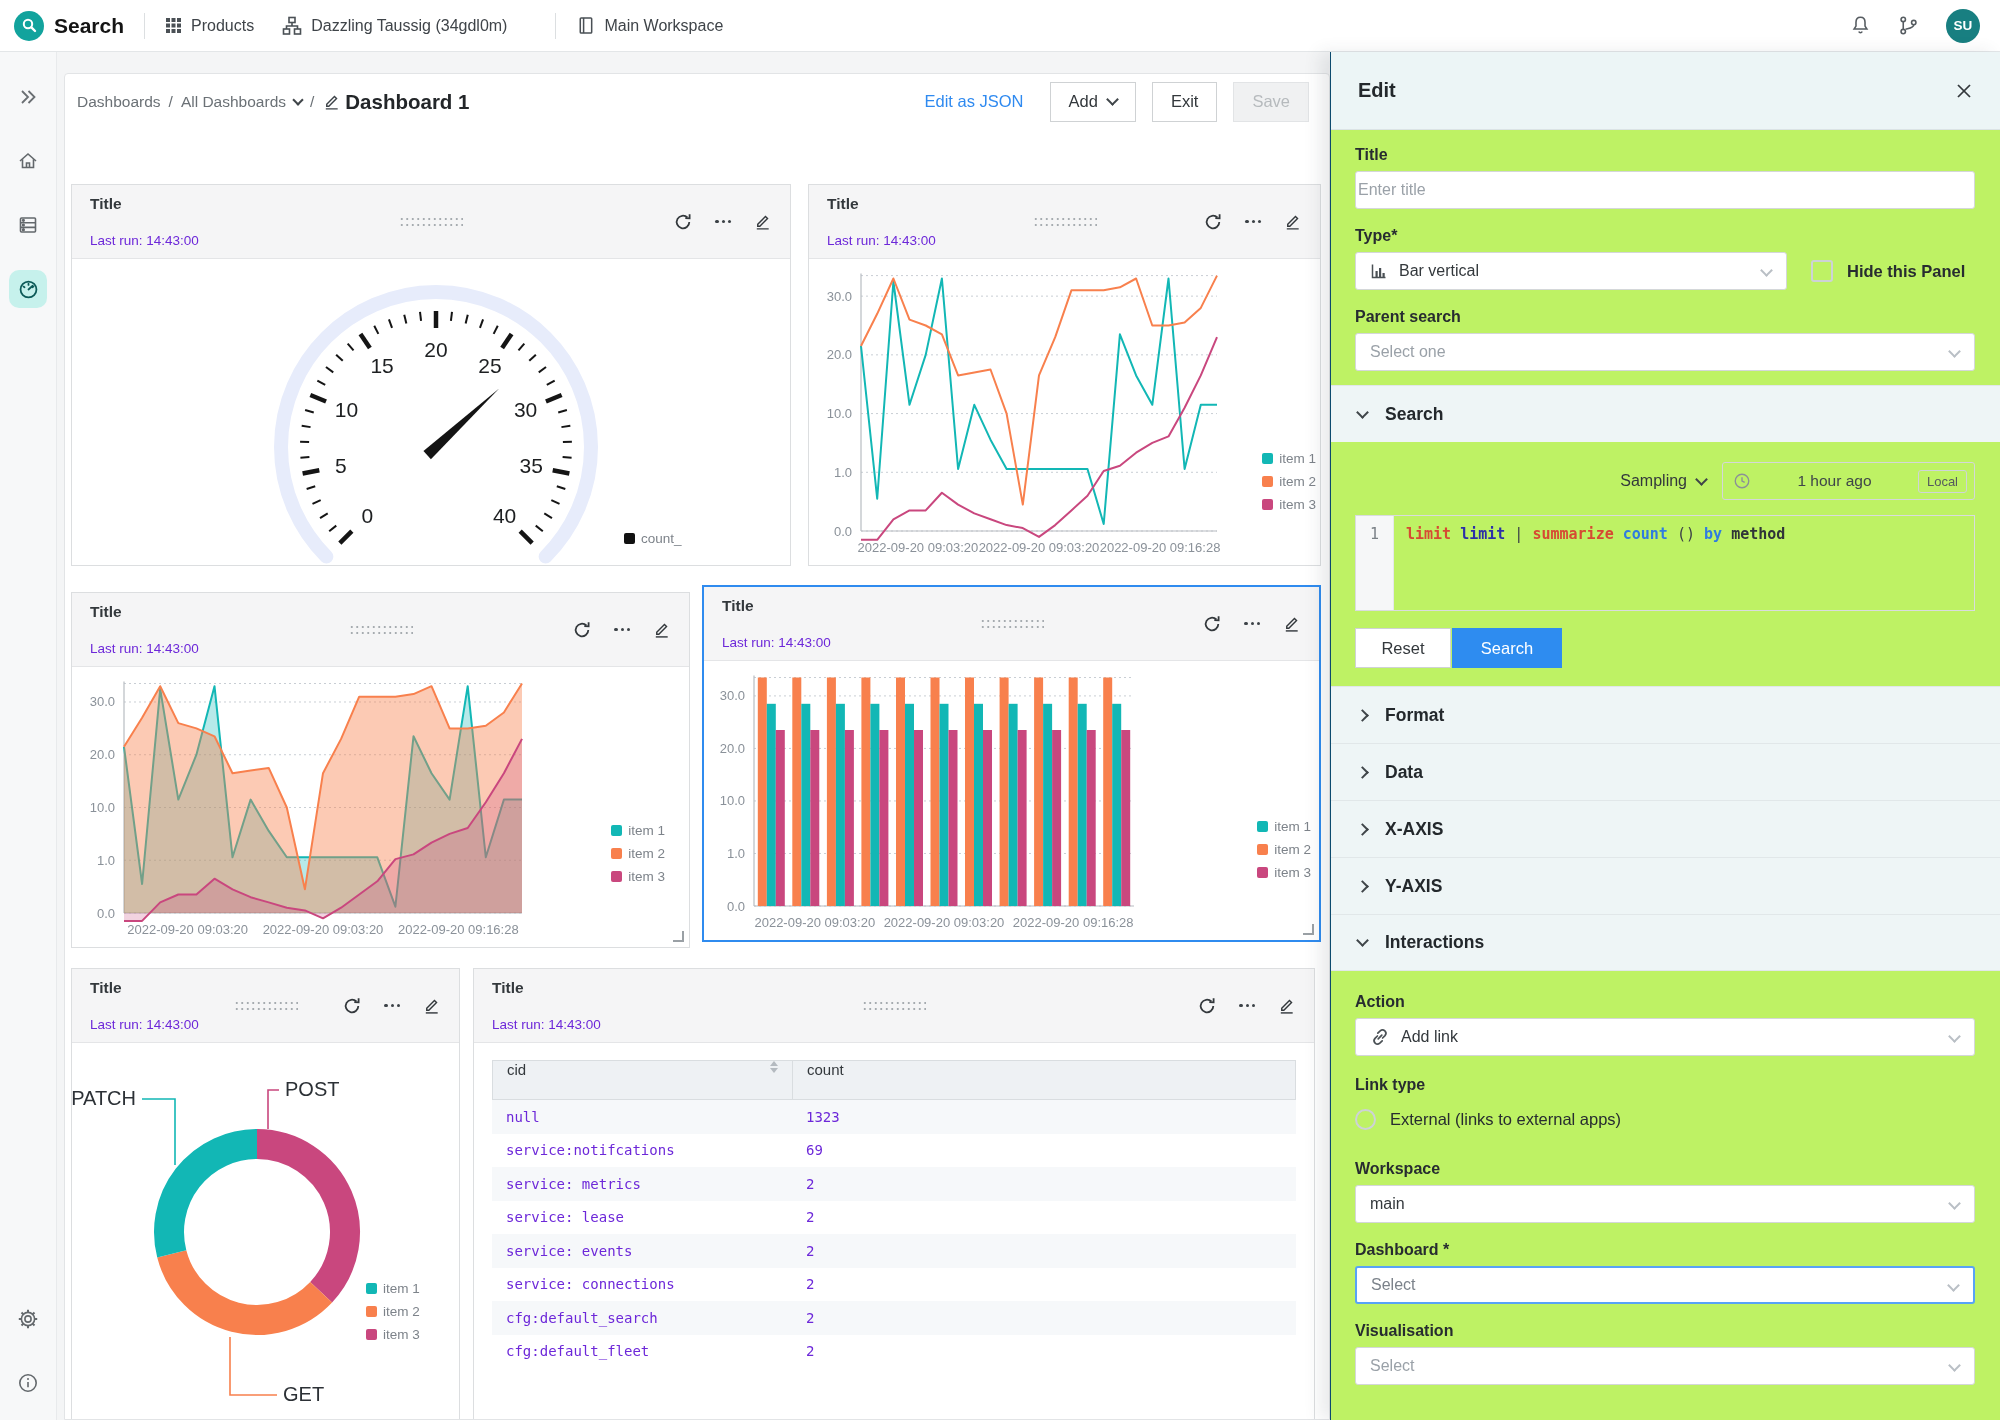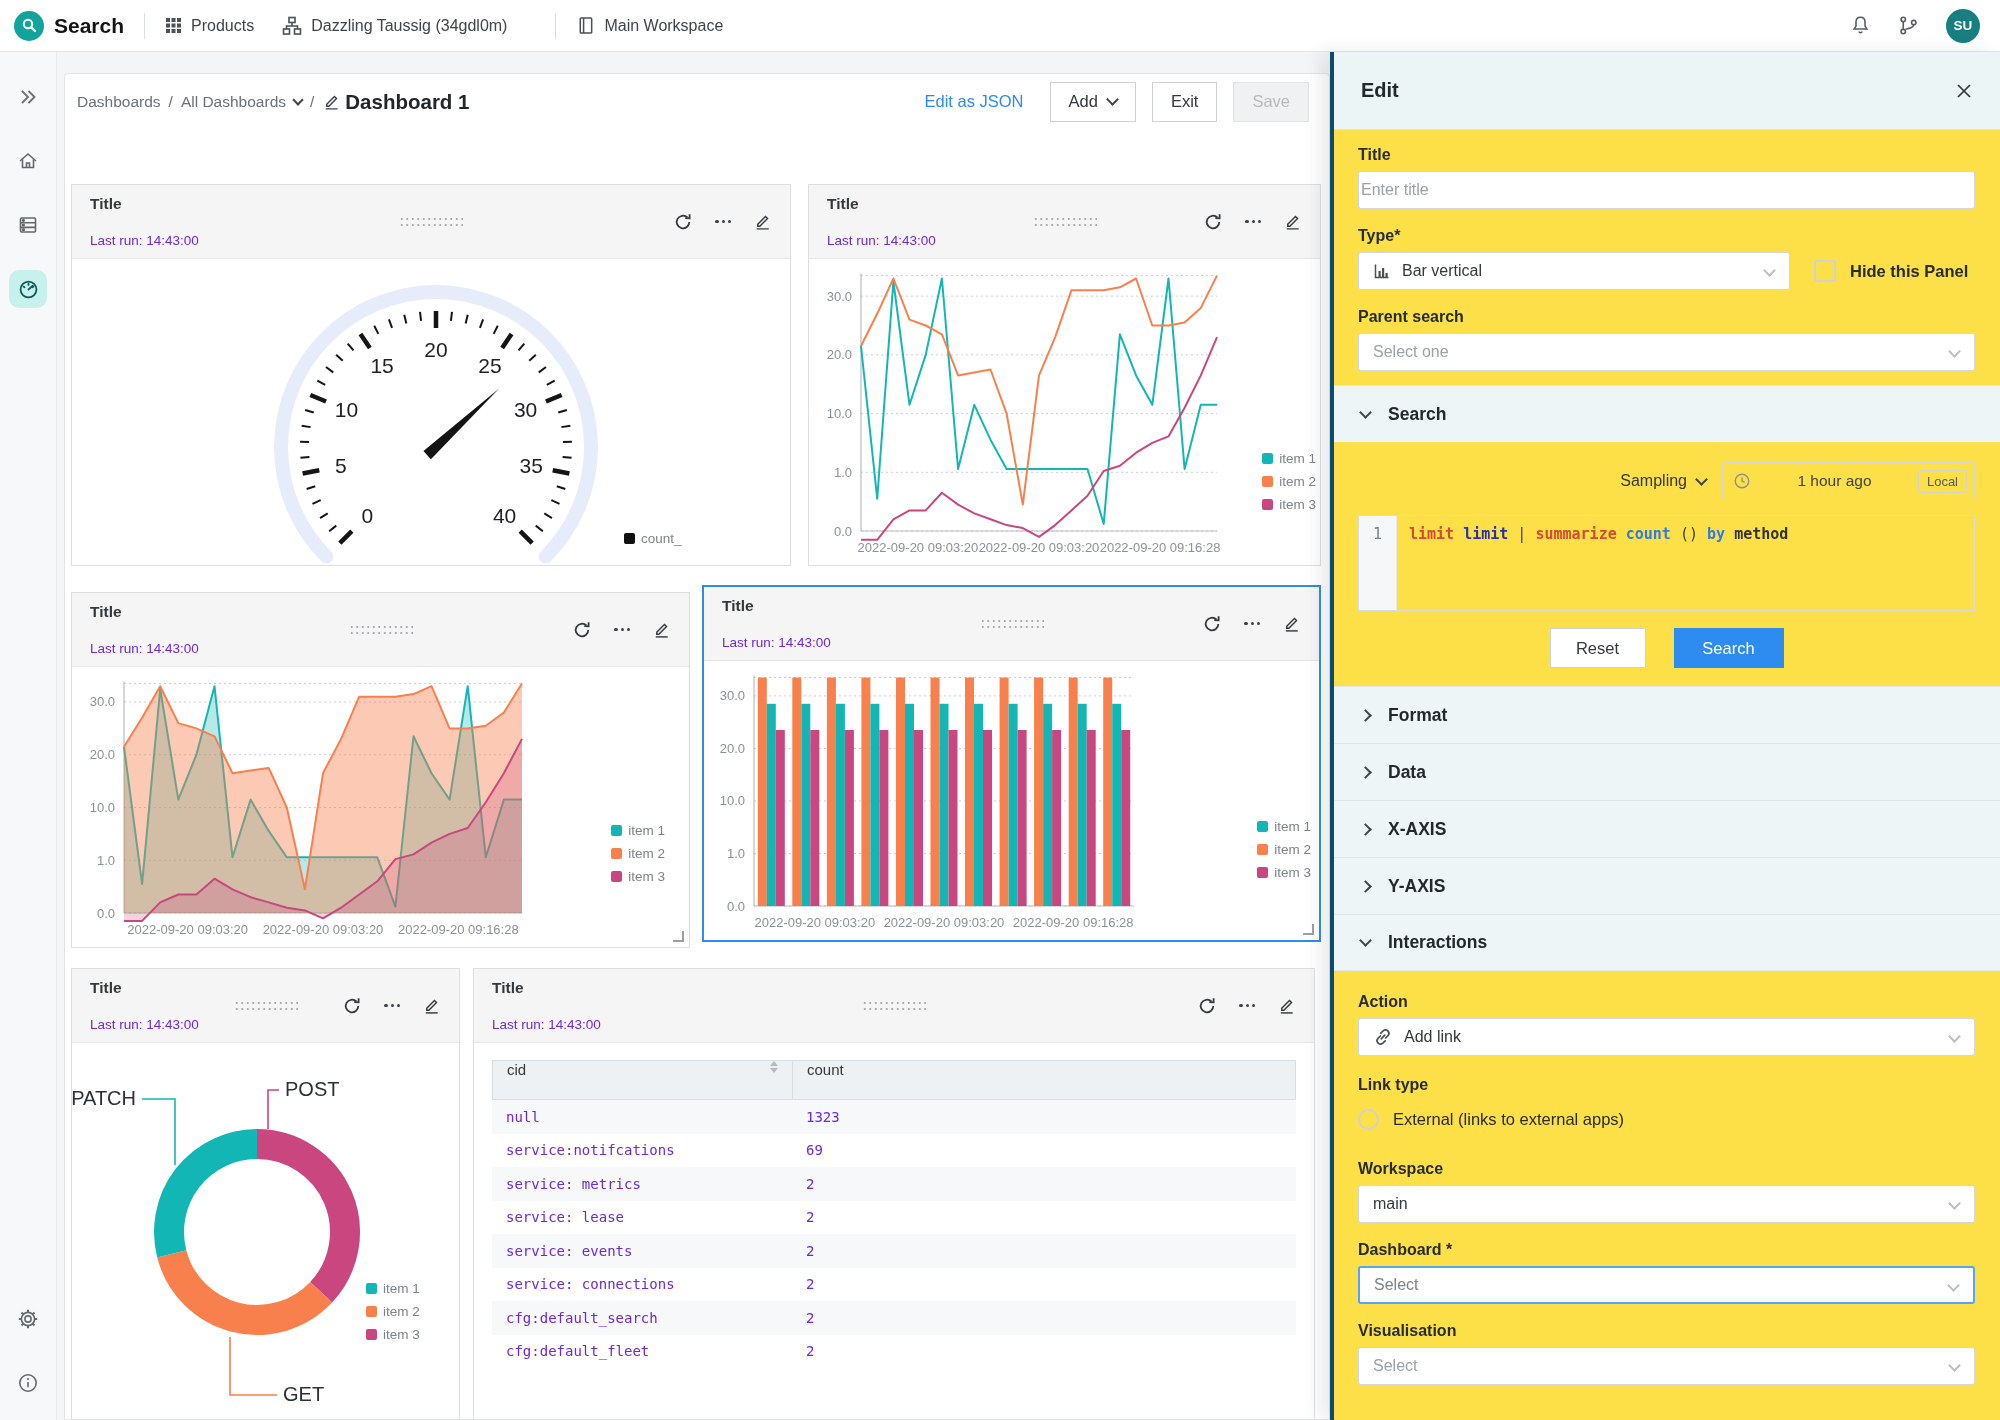--- a/index.html
+++ b/index.html
@@ -70,22 +70,22 @@
   .sorter{margin-left:auto;display:flex;flex-direction:column;gap:2px}
   .sorter i{display:block;width:0;height:0;border-left:4.5px solid transparent;border-right:4.5px solid transparent}
   .sorter .up{border-bottom:5px solid #b4bac0}
   .sorter .dn{border-top:5px solid #b4bac0}
   .tbl-row{display:flex;height:33.5px;align-items:center;font-family:"DejaVu Sans Mono",monospace;font-size:14px;color:#6d28d9}
   .tbl-row:nth-child(even){background:#f6f8fa}
   .tbl-cell.c1{width:300px;padding:0 14px}
   .tbl-cell.c2{flex:1;padding:0 14px}
 
   
-  .edit-panel{position:absolute;left:1330px;top:52px;width:670px;height:1368px;background:#fde047;
-    border-left:4px solid #0c4a6e;box-shadow:-10px 0 16px rgba(50,60,70,.10);overflow:hidden;z-index:50}
+  .edit-panel{position:absolute;left:1330px;top:52px;width:670px;height:1368px;background:#bef264;
+    border-left:1px solid #0c4a6e;box-shadow:-10px 0 16px rgba(50,60,70,.10);overflow:hidden;z-index:50}
   .ep-header{height:78px;display:flex;align-items:center;padding:0 27px;background:#ecf5f6;border-bottom:1px solid #dbe3e5}
   .ep-title{font-size:20px;font-weight:700;color:#23282c}
   .ep-close{margin-left:auto;cursor:pointer;display:flex}
   .ep-content{padding:16px 25px 14px 24px}
   .ep-label{font-size:16px;font-weight:700;color:#272c30;margin-bottom:7px}
   .field{margin-bottom:18px}
   .ep-input{width:100%;height:38px;border:1px solid #d4d7d9;border-radius:3px;padding:0 2px;font-size:16px;
     font-family:inherit;color:#33383c;outline:none}
   .ep-input::placeholder{color:#9aa1a8}
   .select{position:relative;height:38px;border:1px solid #d4d7d9;border-radius:3px;display:flex;align-items:center;
@@ -107,21 +107,21 @@
   .search-content{padding:20px 25px 18px 24px}
   .samp-row{display:flex;justify-content:flex-end;align-items:center;gap:16px}
   .sampling{display:flex;align-items:center;gap:10px;font-size:16px;color:#33383c;cursor:pointer}
   .timebox{width:253px;height:38px;border:1px solid #d4d7d9;border-radius:3px;display:flex;align-items:center;cursor:pointer}
   .time-val{flex:1;text-align:center;font-size:15.5px;color:#3f4549}
   .local-badge{border:1px solid #cfd4d8;border-radius:3px;font-size:13px;color:#555a5e;padding:3px 8px;margin-right:7px}
   .codebox{margin-top:15px;border:1px solid #d9dcde;height:96px;display:flex;
     font-family:"DejaVu Sans Mono",monospace;font-size:15px;cursor:text}
   .gutter{width:38px;background:#f6f7f8;border-right:1px solid #e6e8ea;color:#7a8187;text-align:center;padding-top:9px}
   .code{padding:9px 12px;white-space:pre}
-  .btn-row{margin-top:17px;display:flex;justify-content:center;gap:28px}
+  .btn-row{margin-top:17px;display:flex;justify-content:flex-start;gap:1px}
   .btn-row .btn{justify-content:center;min-width:96px}
   .btn-row .btn.primary{min-width:110px}
   .int-content{padding:22px 25px 0 24px}
   .radio-row{display:flex;align-items:center;gap:14px;height:30px;margin-bottom:8px;cursor:pointer}
   .radio{width:21px;height:21px;border-radius:50%;border:2px solid #cdd2d6;flex:none;position:relative}
   .radio.on{border-color:#2f8bef}
   .radio.on::after{content:"";position:absolute;left:3.5px;top:3.5px;width:10px;height:10px;border-radius:50%;background:#2f8bef}
   .radio-label{font-size:16.5px;color:#272c30}
   .mt26{margin-top:26px}
 </style>

